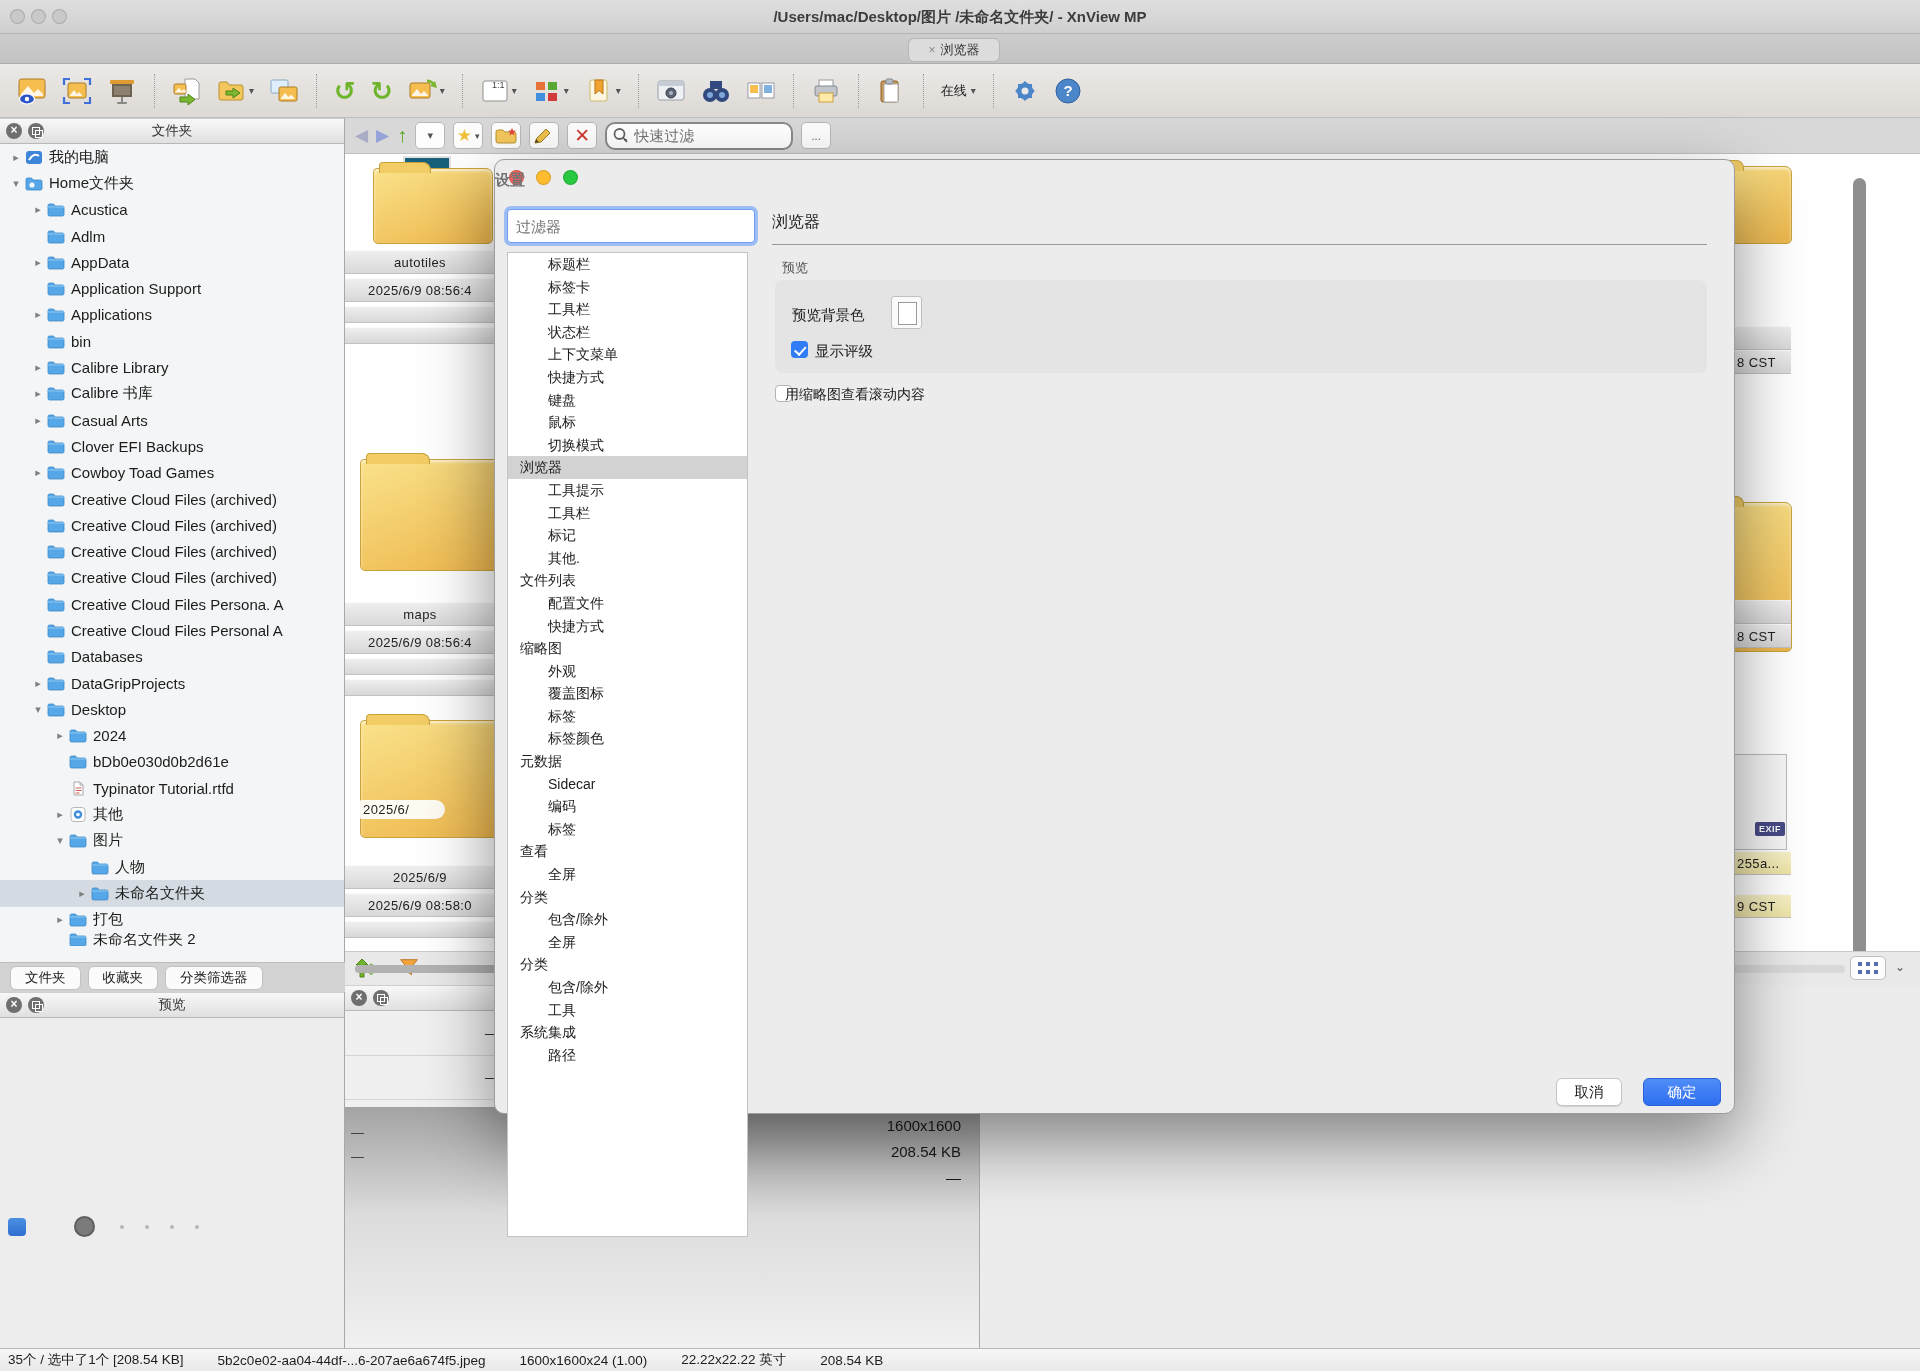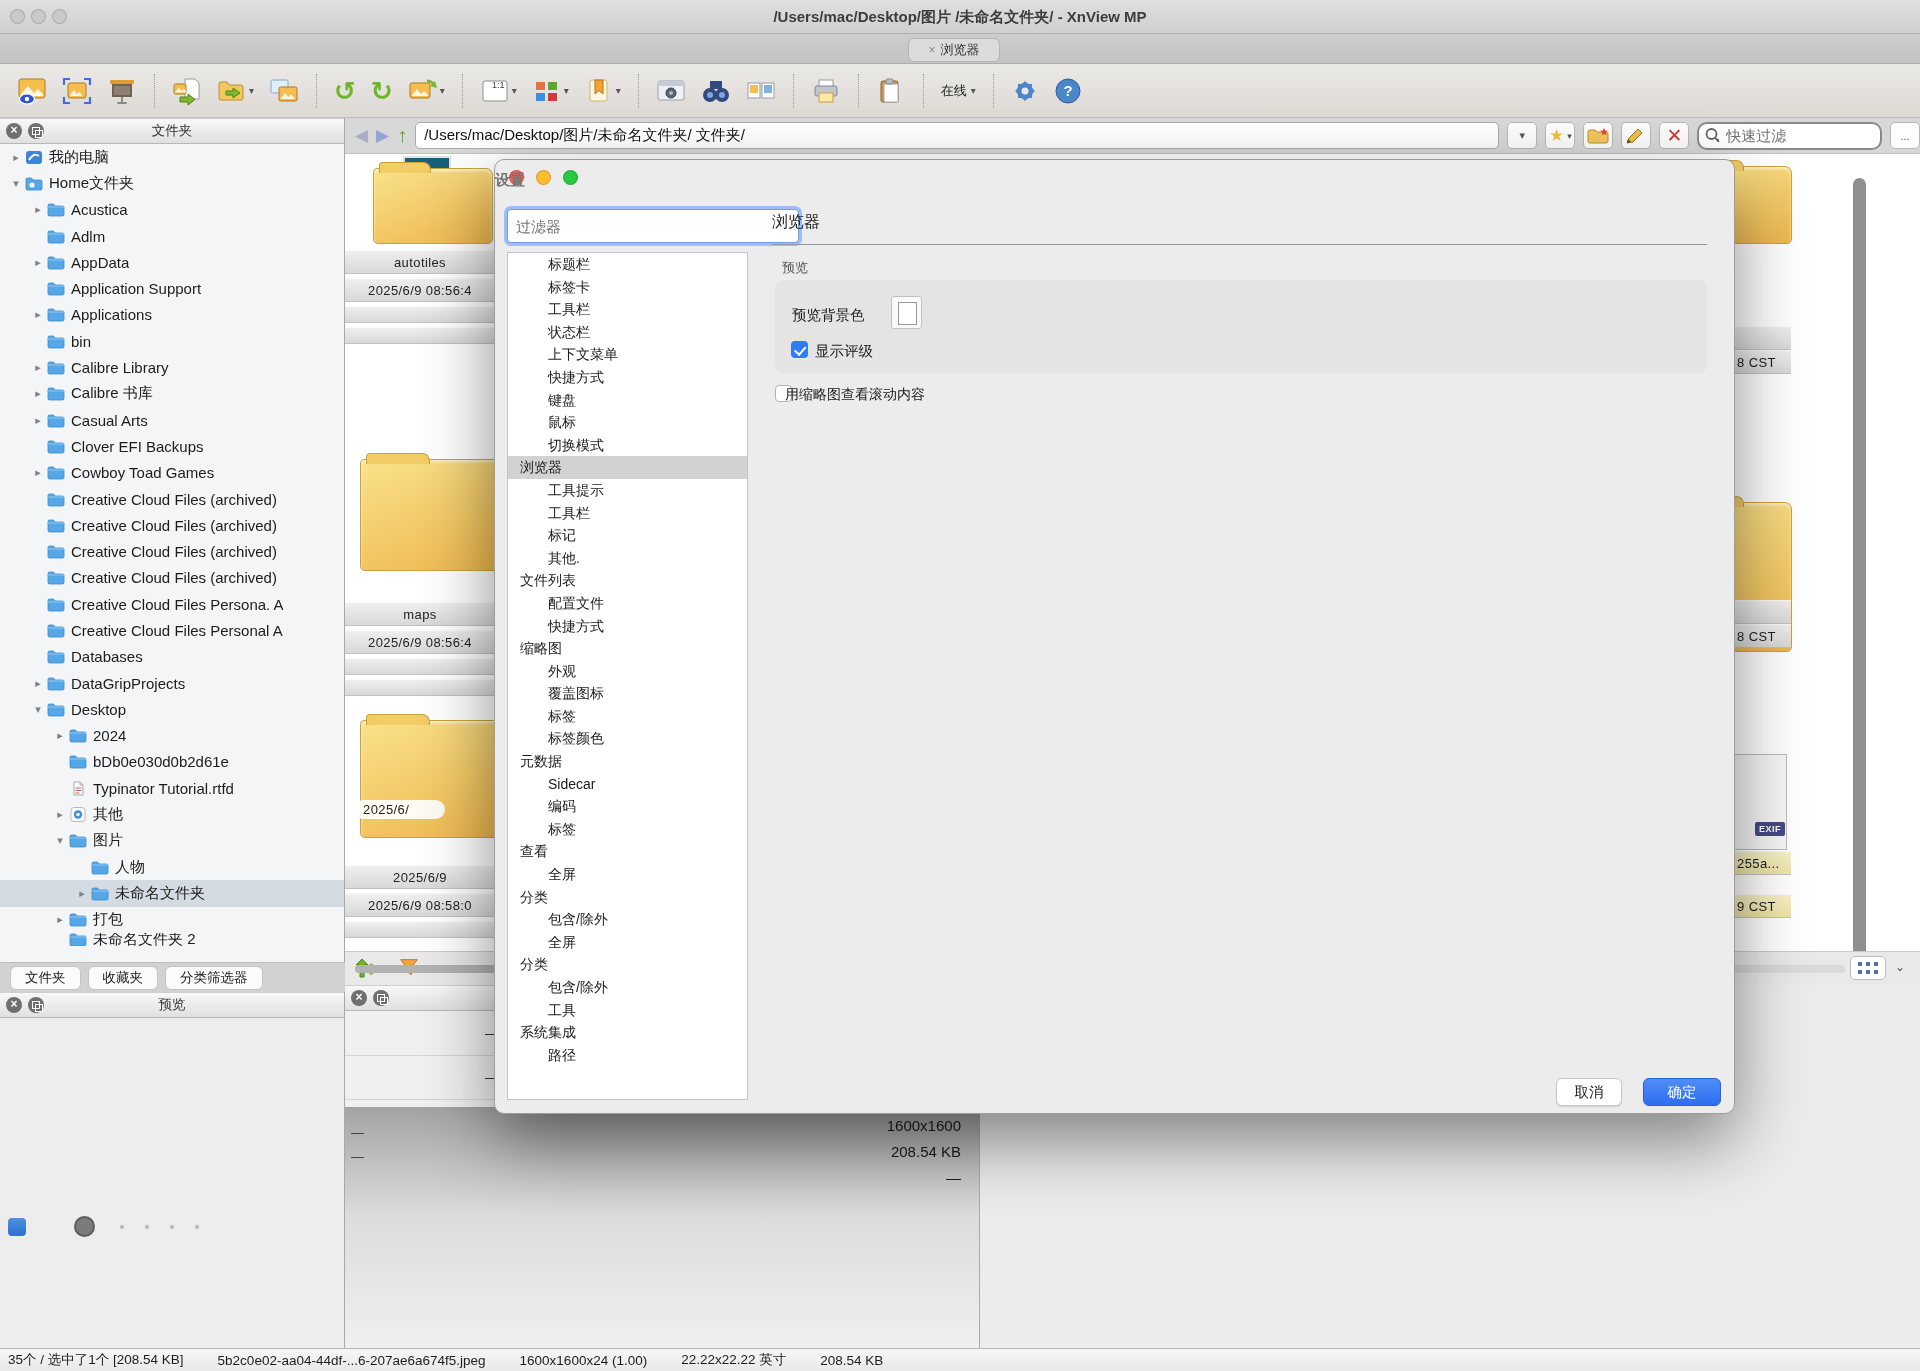--- a/index.html
+++ b/index.html
@@ -86,22 +86,22 @@
 #info-grad .dash{position:absolute;left:6px;font-size:13px;color:#333}
 #right-pane{left:981px;top:985px;width:939px;height:363px;background:#ececec}
 
 #statusbar{left:0;top:1348px;width:1920px;height:23px;background:linear-gradient(#f6f6f6,#e9e9e9);border-top:1px solid #b8b8b8;display:flex;align-items:center;padding-left:8px;gap:34px;font-size:13.5px;color:#1d1d1d}
 
 #dialog{left:494px;top:159px;width:1241px;height:955px;background:#ececec;border:1px solid #9c9c9c;border-radius:10px;box-shadow:0 28px 70px rgba(0,0,0,.45);z-index:50}
 #dialog .light.red{background:#ff5f57}
 #dialog .light.yellow{background:#febc2e}
 #dialog .light.green{background:#28c840}
 #dlg-title{position:absolute;top:11px;left:0;right:0;text-align:left;font-size:15px;font-weight:bold;color:#737373}
-#dlg-filter{position:absolute;left:12px;top:49px;width:292px;height:34px;border:1px solid #6f9ef0;border-radius:4px;box-shadow:0 0 0 3px #9dbdf5;font-size:15px;padding:0 8px;color:#333;background:#fff;font-family:inherit;outline:none}
-#dlg-list{position:absolute;left:12px;top:92px;width:241px;height:848px;background:#fff;border:1px solid #c4c4c4;overflow:hidden}
+#dlg-filter{position:absolute;left:12px;top:49px;width:248px;height:34px;border:1px solid #6f9ef0;border-radius:4px;box-shadow:0 0 0 3px #9dbdf5;font-size:15px;padding:0 8px;color:#333;background:#fff;font-family:inherit;outline:none}
+#dlg-list{position:absolute;left:12px;top:92px;width:241px;height:985px;background:#fff;border:1px solid #c4c4c4;overflow:hidden}
 .crow{height:22.6px;line-height:22.6px;font-size:14px;color:#1b1b1b;padding-left:12px;white-space:nowrap}
 .crow.sub{padding-left:40px}
 .crow.sel{background:#d2d2d2}
 #dlg-right-title{position:absolute;left:277px;top:52px;font-size:16px;color:#222}
 #dlg-hr{position:absolute;left:277px;top:84px;width:935px;border-top:1px solid #979797}
 #dlg-section{position:absolute;left:287px;top:99px;font-size:13px;color:#555}
 #dlg-group{position:absolute;left:280px;top:120px;width:932px;height:93px;background:#e4e4e5;border-radius:8px}
 #bgcolor-label{position:absolute;left:17px;top:26px;font-size:14.5px;color:#1b1b1b}
 #color-well{position:absolute;left:116px;top:16px;width:31px;height:33px;background:#fafafa;border:1px solid #c0c0c0;border-radius:3px}
 #color-well::after{content:"";position:absolute;left:6px;top:5px;width:17px;height:21px;background:#fff;border:1px solid #9a9a9a}
@@ -277,21 +277,20 @@
         <circle cx="14" cy="14" r="12" fill="#4b86c8" stroke="#2f5f9e"></circle>
         <text x="14" y="19" font-size="15" font-weight="bold" text-anchor="middle" fill="#fff">?</text>
       </svg>
     </div>
 </div>
 
 <div class="abs" id="addressbar">
   <span class="nav-arrow">◀</span>
   <span class="nav-arrow fwd">▶</span>
   <span class="nav-up">↑</span>
-  <input id="path-field" value="/Users/mac/Desktop/图片/未命名文件夹/ 文件夹/" style="">
   <div class="mini-btn">▾</div>
   <div class="mini-btn" style="gap:3px">
       <span class="star">★</span>
       <span style="font-size:9px">▾</span>
     </div>
   <div class="mini-btn">
       <svg width="22" height="18" viewBox="0 0 22 18">
         <path d="M1 5 q0-2 2-2 h5 l2 2 h9 q2 0 2 2 v7 q0 2 -2 2 h-16 q-2 0 -2 -2 z" fill="#f3c75d" stroke="#b8922e"></path>
         <path d="M17 1 l1.2 2.4 2.6.4 -1.9 1.8 .5 2.6 -2.4-1.3 -2.4 1.3 .5-2.6 -1.9-1.8 2.6-.4 z" fill="#e04a3a"></path>
       </svg>

